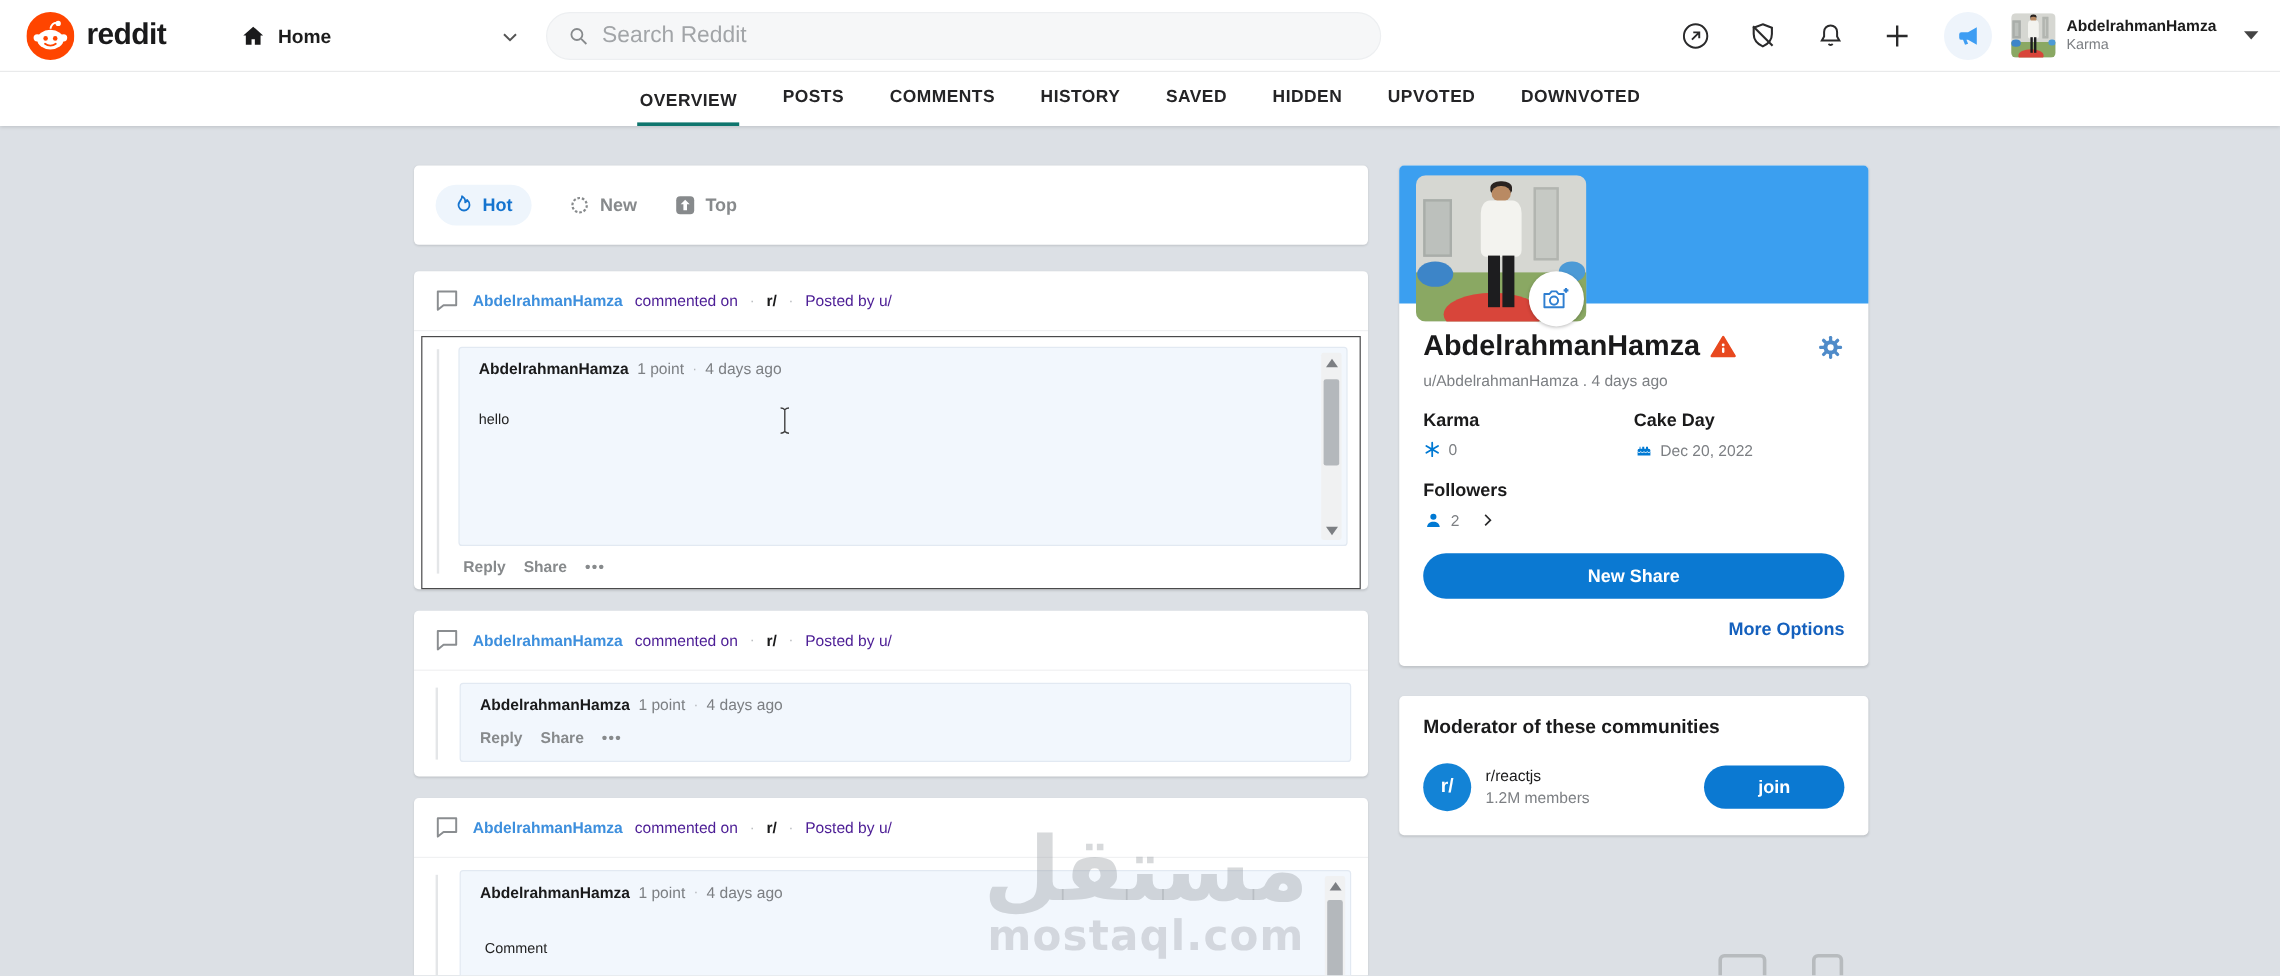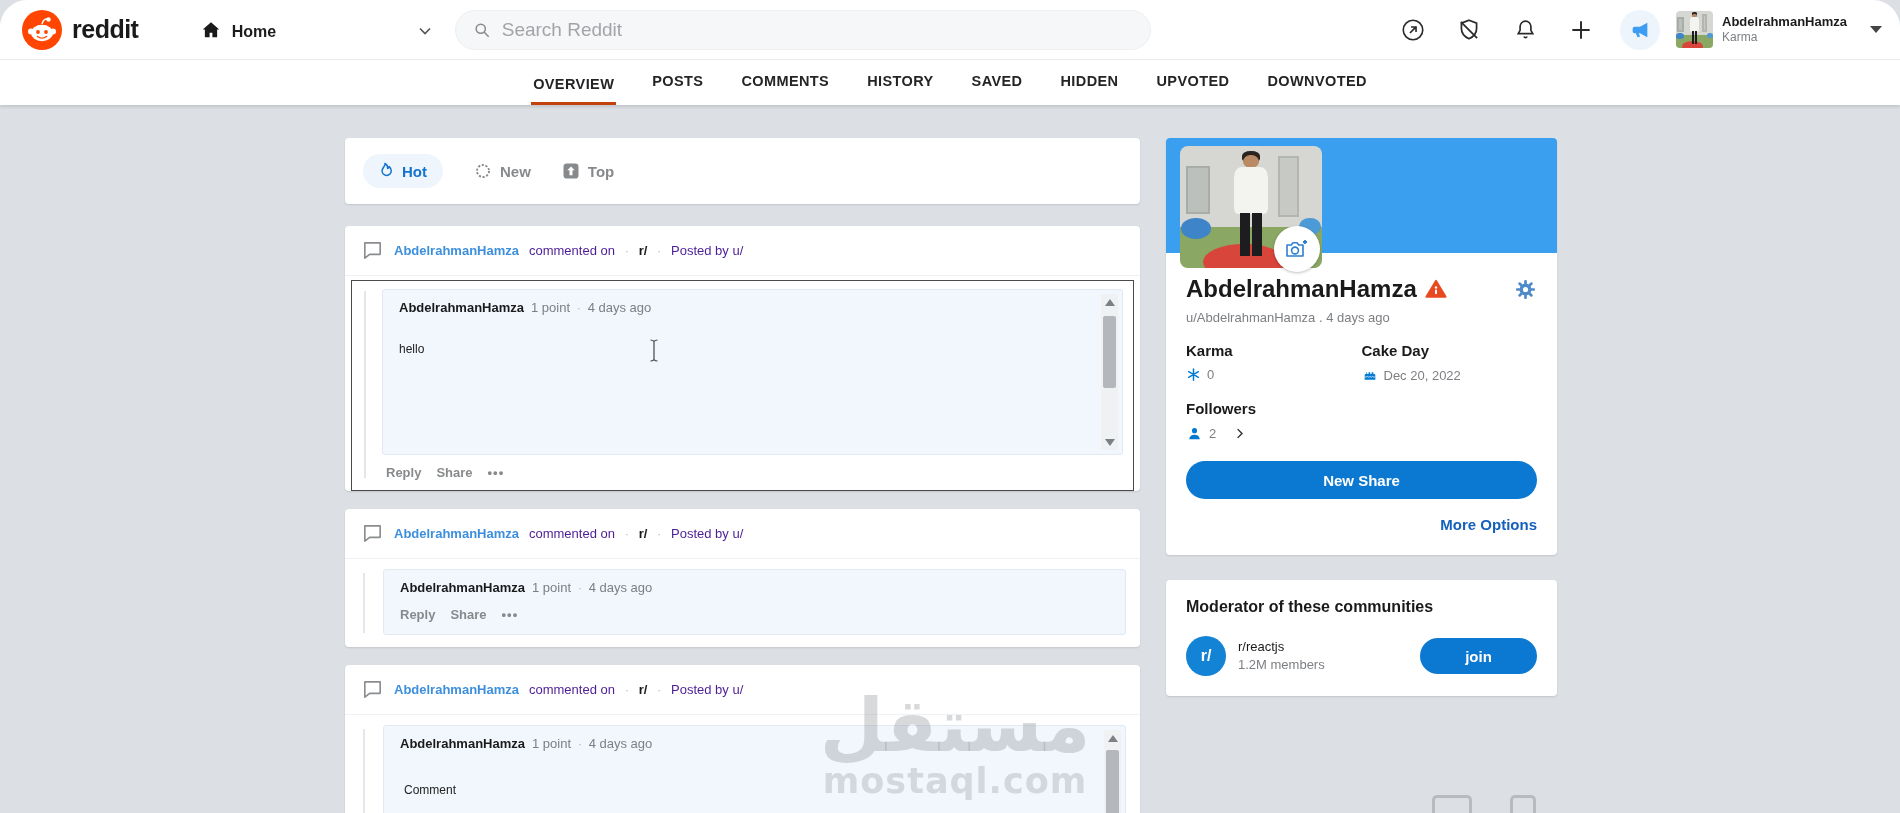--- a/index.html
+++ b/index.html
@@ -1,18 +1,18 @@
 <!DOCTYPE html>
 <html><head>
 <meta charset="utf-8">
 <style>
   * { margin:0; padding:0; box-sizing:border-box; }
   html,body { width:1900px; height:813px; }
   body { font-family:"Liberation Sans","DejaVu Sans",sans-serif; background:#dce0e5; }
-  .page { position:relative; width:1900px; height:813px; overflow:hidden; background:#dce0e5;border-radius:27px; }
+  .page { position:relative; width:1900px; height:813px; overflow:hidden; background:#dce0e5; }
 
   
   .header { position:absolute; top:0; left:0; width:1900px; height:60px; background:#fff; display:flex; align-items:center; z-index:30; border-bottom:1px solid #e9eaeb; }
   .logo-wrap { display:flex; align-items:center; gap:10px; padding-left:22px; width:210px; }
   .logo-circle { width:40px; height:40px; }
   .logo-text { font-size:25px; font-weight:700; color:#1a1a1b; letter-spacing:-0.5px; }
   .home-wrap { display:flex; align-items:flex-end; gap:10px; width:270px; }
   .home-label { font-size:16px; font-weight:600; color:#1c1c1c; }
   .home-caret { margin-left:auto; margin-right:20px; }
   .search-bar { width:735px; height:40px; background:#f6f7f8; border:1px solid #edeff1; border-radius:20px; display:flex; align-items:center; gap:10px; padding:0 16px; }
@@ -24,21 +24,21 @@
   .user-menu { display:flex; align-items:center; gap:9px; margin-left:16px; cursor:pointer; }
   .avatar { width:37px; height:37px; border-radius:4px; overflow:hidden; position:relative; flex:0 0 auto; }
   .user-meta { display:flex; flex-direction:column; line-height:1.25; }
   .user-name { font-size:13px; font-weight:600; color:#1c1c1c; }
   .user-karma { font-size:12px; color:#7c7f83; }
   .menu-caret { width:0; height:0; border-left:6px solid transparent; border-right:6px solid transparent; border-top:7px solid #444; margin-left:14px; margin-right:18px; }
 
   
   .tabbar { position:absolute; top:60px; left:0; width:1900px; height:45px; background:#fff; display:flex; justify-content:center; gap:34px; align-items:flex-end; z-index:25; box-shadow:0 2px 3px rgba(0,0,0,0.12); }
   .tab { font-size:14.5px; font-weight:600; color:#242426; letter-spacing:0.4px; padding:0 2px 13px; cursor:pointer; border-bottom:3px solid transparent; }
-  .tab.active { border-bottom:3px solid #c2410c; padding-bottom:10px; }
+  .tab.active { border-bottom:3px solid #0f766e; padding-bottom:10px; }
 
   
   .main-col { position:absolute; top:105px; left:345px; width:795px; }
   .side-col { position:absolute; top:105px; left:1166px; width:391px; }
   .card { background:#fff; border-radius:4px; box-shadow:0 1px 2px rgba(0,0,0,0.12); }
 
   
   .sort-card { margin-top:33px; height:66px; display:flex; align-items:center; padding-left:18px; gap:30px; }
   .sort-item { display:flex; align-items:center; gap:7px; cursor:pointer; }
   .sort-item .lbl { font-size:15px; font-weight:700; color:#878a8c; }

